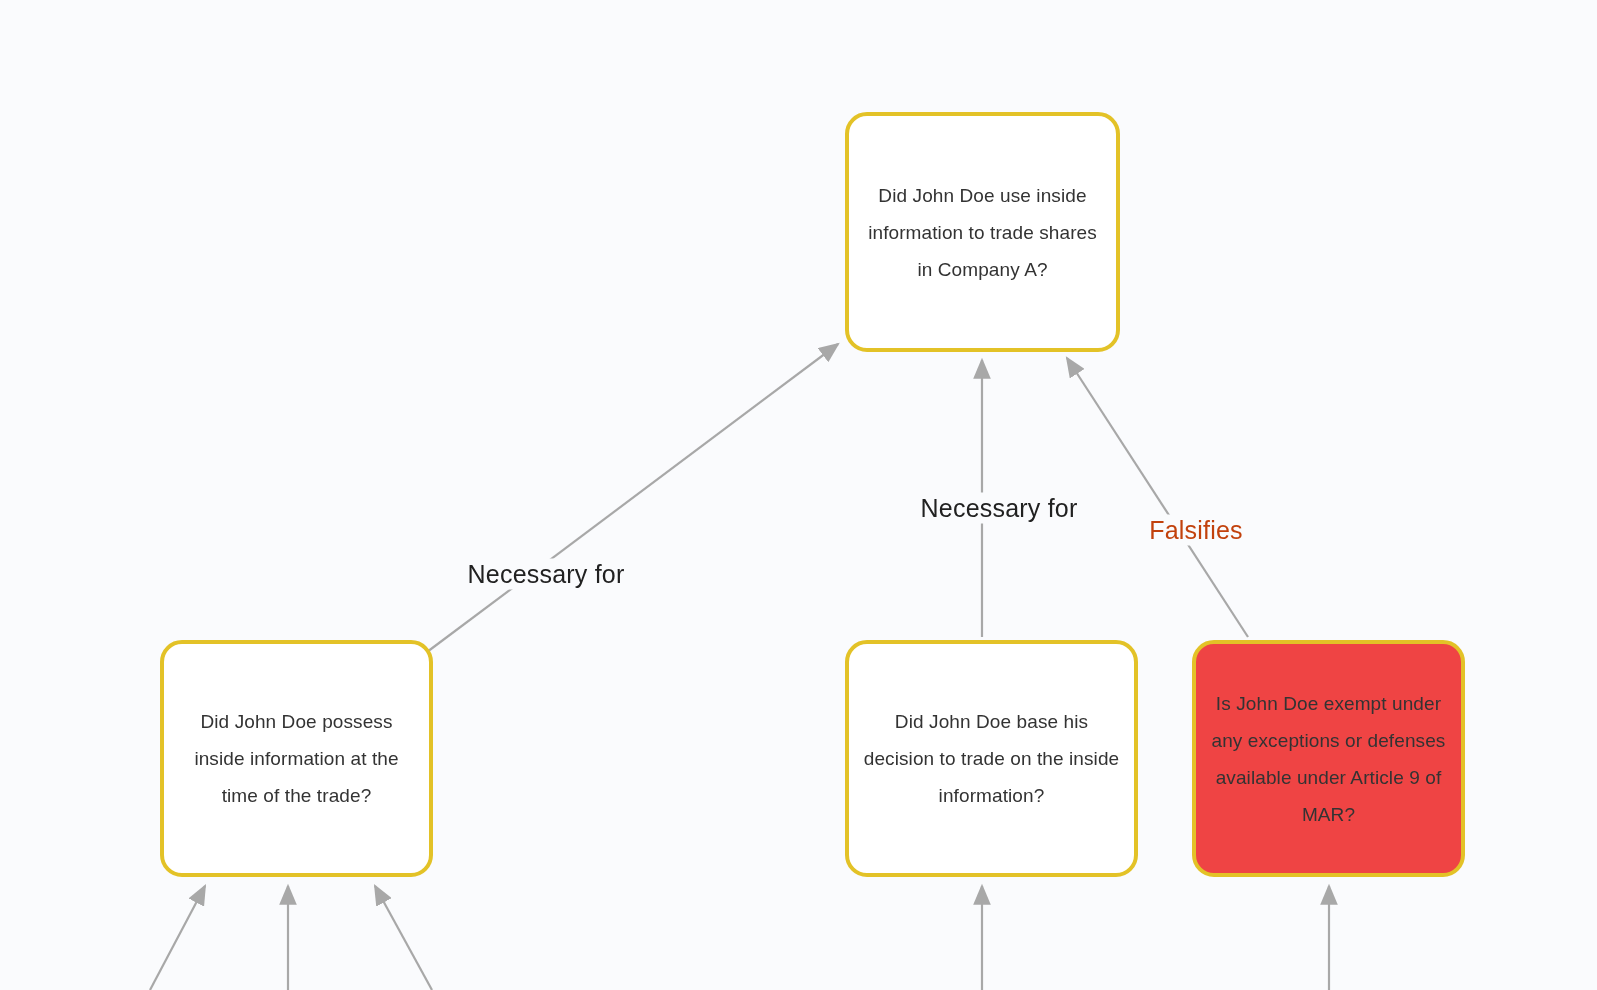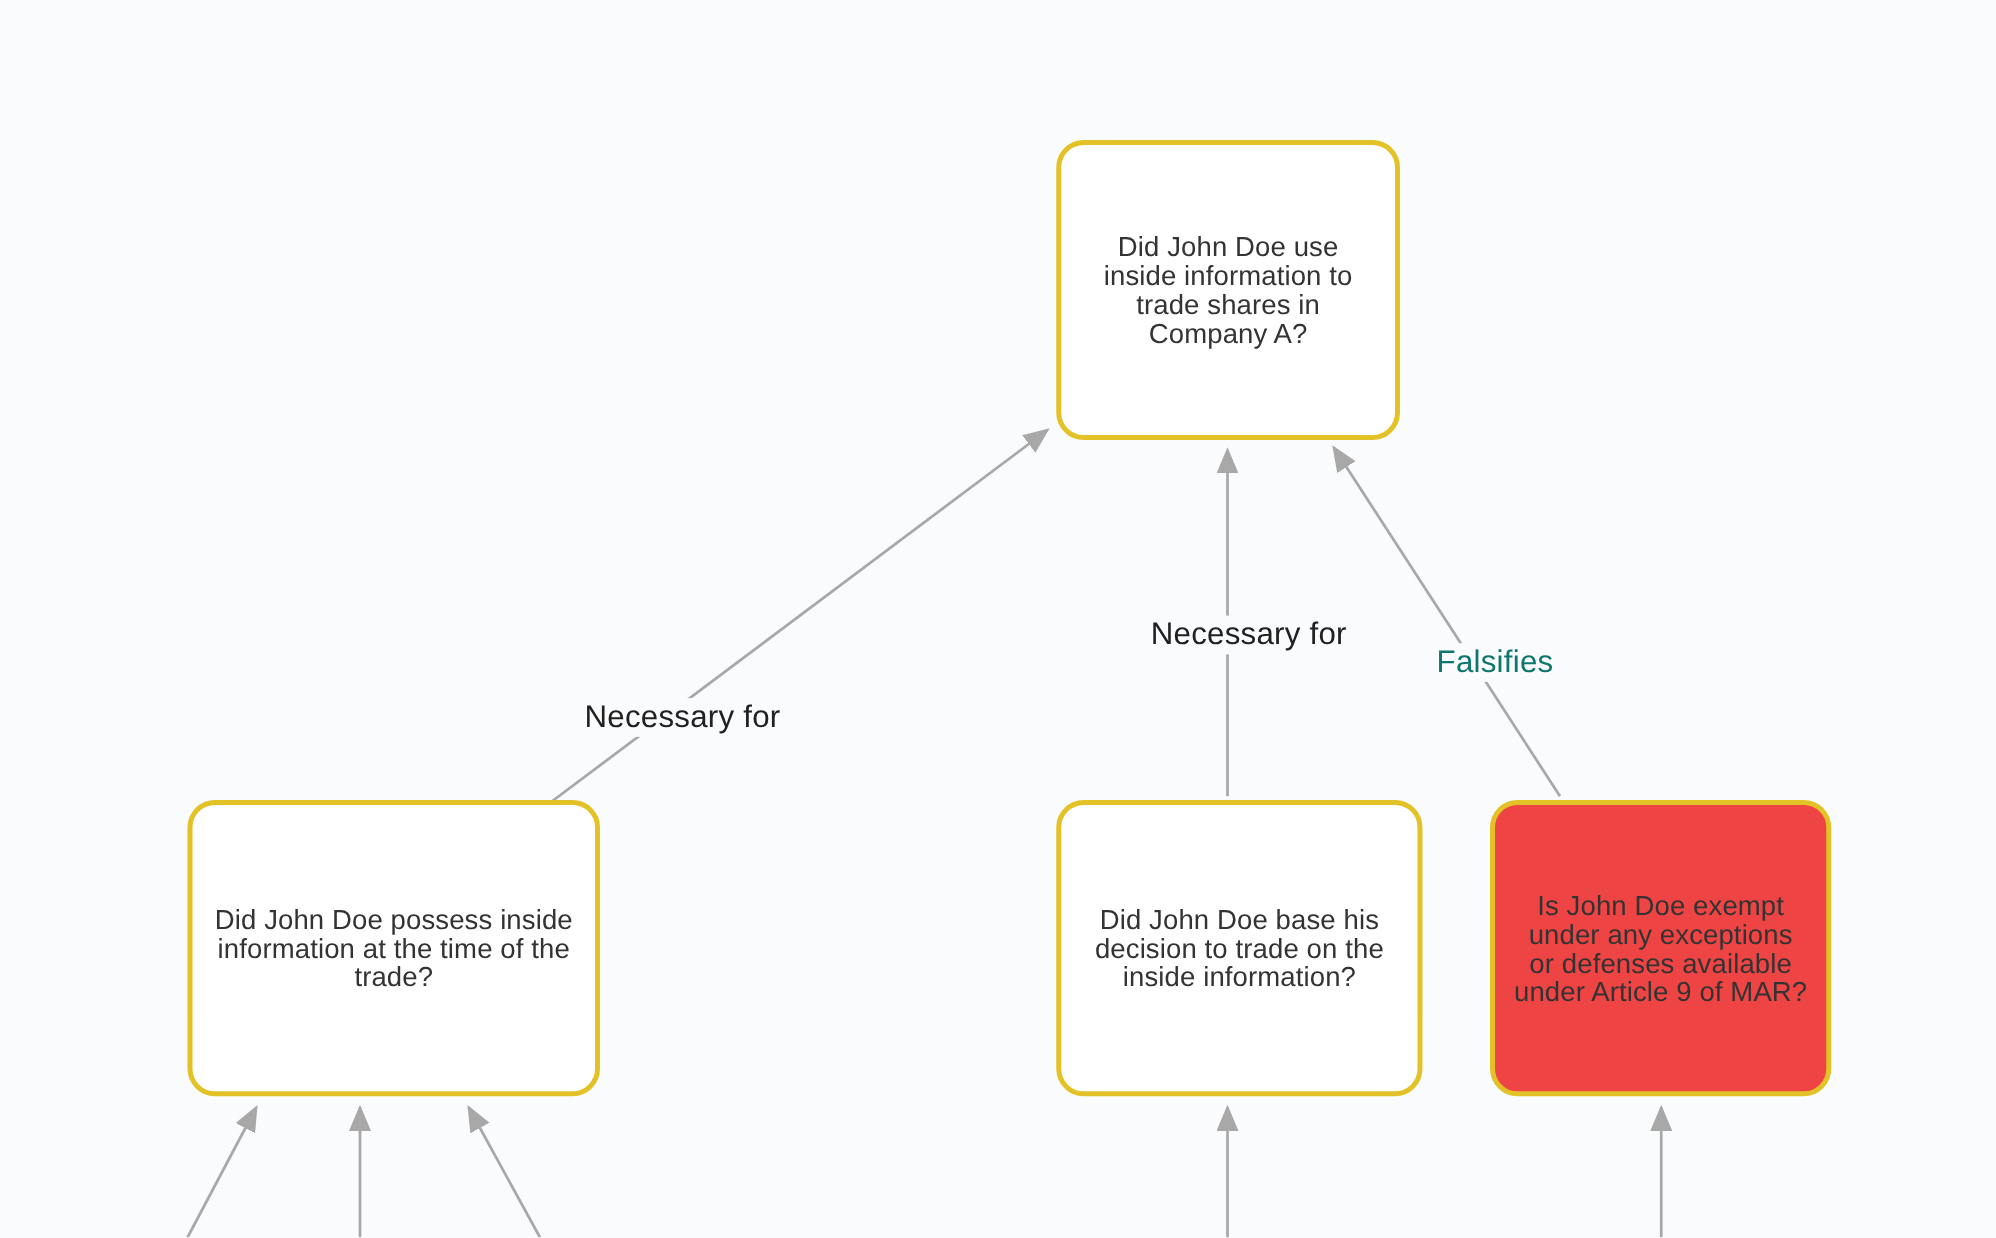--- a/index.html
+++ b/index.html
@@ -31,22 +31,22 @@
     box-sizing: border-box;
     background: #ffffff;
     border: 4px solid #e3c227;
     border-radius: 22px;
     display: flex;
     align-items: center;
     justify-content: center;
     padding: 10px 14px;
   }
   .node-label {
-    font-size: 22px;
-    line-height: 23px;
+    font-size: 19px;
+    line-height: 37px;
     color: #333333;
     text-align: center;
     letter-spacing: 0.1px;
     white-space: pre-line;
   }
   .edge-label {
     position: absolute;
     font-size: 25px;
     color: #212121;
     white-space: nowrap;
@@ -76,30 +76,30 @@
         <path d="M 432 990 L 375 886" stroke="#a8a8a8" stroke-width="2.2" fill="none" marker-end="url(#arrowhead)"></path>
         <path d="M 982 990 L 982 886" stroke="#a8a8a8" stroke-width="2.2" fill="none" marker-end="url(#arrowhead)"></path>
         <path d="M 1329 990 L 1329 886" stroke="#a8a8a8" stroke-width="2.2" fill="none" marker-end="url(#arrowhead)"></path>
       </g>
   </svg>
 
   <div id="node-layer">
       <div class="node" style="left: 845px; top: 112px; width: 275px; height: 240px; border-color: rgb(227, 194, 39); background: rgb(255, 255, 255);">
         <span class="node-label" style="color: rgb(51, 51, 51);">Did John Doe use inside information to trade shares in Company A?</span>
       </div>
-      <div class="node" style="left: 150px; top: 640px; width: 330px; height: 237px; border-color: rgb(227, 194, 39); background: rgb(255, 255, 255);">
+      <div class="node" style="left: 160px; top: 640px; width: 273px; height: 237px; border-color: rgb(227, 194, 39); background: rgb(255, 255, 255);">
         <span class="node-label" style="color: rgb(51, 51, 51);">Did John Doe possess inside information at the time of the trade?</span>
       </div>
       <div class="node" style="left: 845px; top: 640px; width: 293px; height: 237px; border-color: rgb(227, 194, 39); background: rgb(255, 255, 255);">
         <span class="node-label" style="color: rgb(51, 51, 51);">Did John Doe base his decision to trade on the inside information?</span>
       </div>
       <div class="node" style="left: 1192px; top: 640px; width: 273px; height: 237px; border-color: rgb(227, 194, 39); background: #ef4444;">
         <span class="node-label" style="color: rgb(51, 51, 51);">Is John Doe exempt under any exceptions or defenses available under Article 9 of MAR?</span>
       </div>
     </div>
 
   <div id="edge-label-layer">
       <div class="edge-label" style="left: 546px; top: 574px; color: rgb(33, 33, 33); background: rgb(250, 251, 253);">Necessary for</div>
       <div class="edge-label" style="left: 999px; top: 508px; color: rgb(33, 33, 33); background: rgb(250, 251, 253);">Necessary for</div>
-      <div class="edge-label" style="left: 1196px; top: 530px; color: #0f766e; background: rgb(250, 251, 253); text-align: right;">Falsifies</div>
+      <div class="edge-label" style="left: 1196px; top: 530px; color: #c2410c; background: rgb(250, 251, 253); text-align: right;">Falsifies</div>
     </div>
 
 </div>
 
 </body></html>

